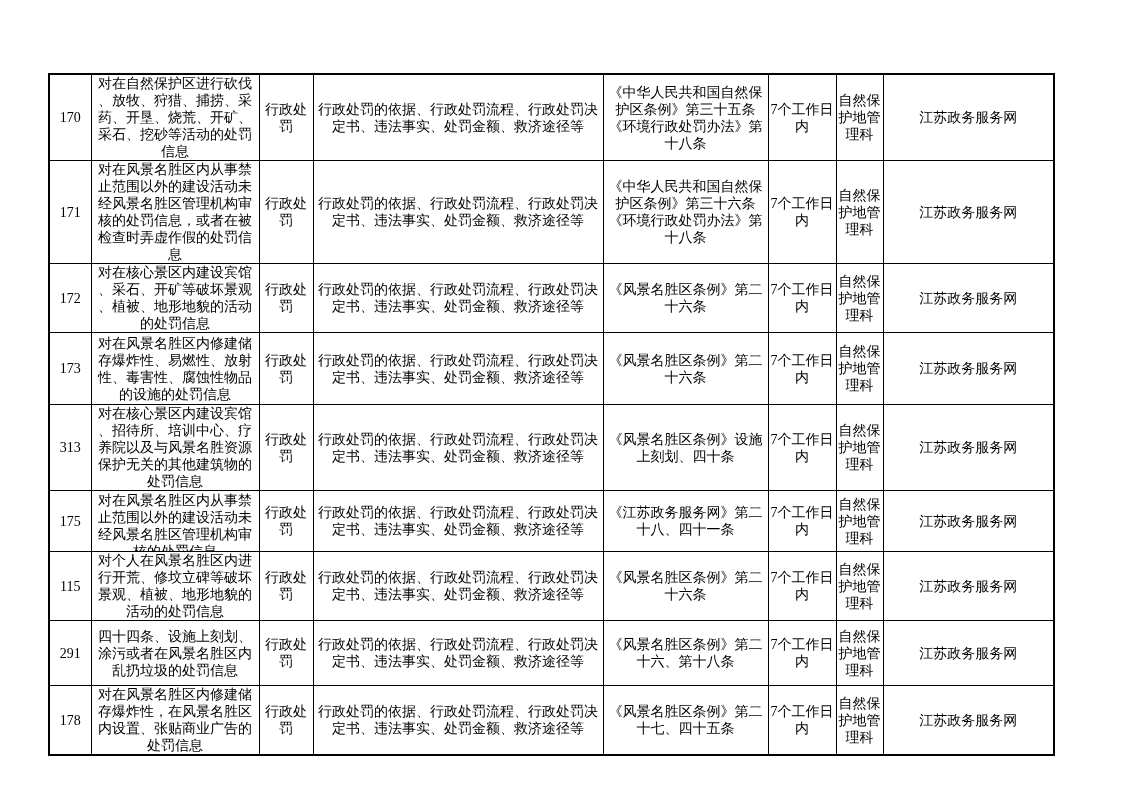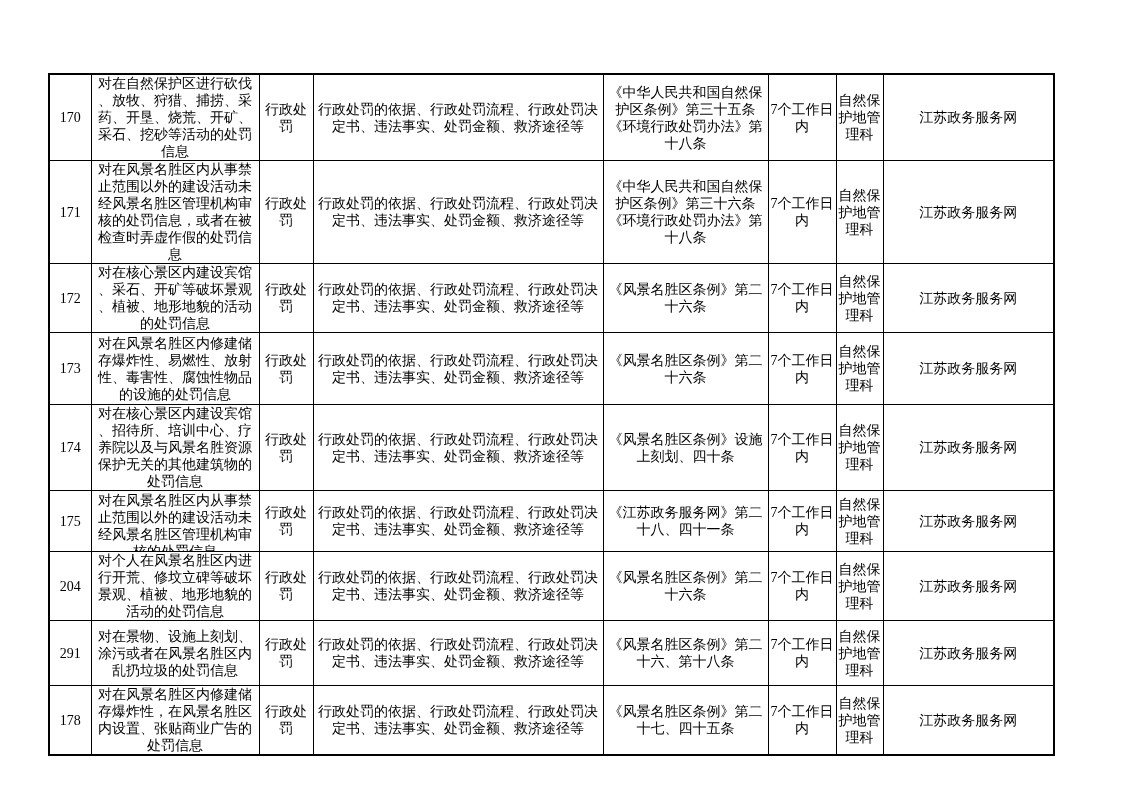--- a/index.html
+++ b/index.html
@@ -114,21 +114,21 @@
         <td>173</td>
         <td>对在风景名胜区内修建储存爆炸性、易燃性、放射性、毒害性、腐蚀性物品的设施的处罚信息</td>
         <td>行政处罚</td>
         <td>行政处罚的依据、行政处罚流程、行政处罚决定书、违法事实、处罚金额、救济途径等</td>
         <td class="basis-cell">《风景名胜区条例》第二十六条</td>
         <td>7个工作日内</td>
         <td>自然保护地管理科</td>
         <td>江苏政务服务网</td>
       </tr>
       <tr class="r4">
-        <td>174</td>
+        <td>313</td>
         <td>对在核心景区内建设宾馆、招待所、培训中心、疗养院以及与风景名胜资源保护无关的其他建筑物的处罚信息</td>
         <td>行政处罚</td>
         <td>行政处罚的依据、行政处罚流程、行政处罚决定书、违法事实、处罚金额、救济途径等</td>
         <td class="basis-cell">《风景名胜区条例》设施上刻划、四十条</td>
         <td>7个工作日内</td>
         <td>自然保护地管理科</td>
         <td>江苏政务服务网</td>
       </tr>
       <tr class="r5">
         <td>175</td>
@@ -136,32 +136,32 @@
           <div class="clip">对在风景名胜区内从事禁止范围以外的建设活动未经风景名胜区管理机构审核的处罚信息</div>
         </td>
         <td>行政处罚</td>
         <td>行政处罚的依据、行政处罚流程、行政处罚决定书、违法事实、处罚金额、救济途径等</td>
         <td class="basis-cell">《江苏政务服务网》第二十八、四十一条</td>
         <td>7个工作日内</td>
         <td>自然保护地管理科</td>
         <td>江苏政务服务网</td>
       </tr>
       <tr class="r6">
-        <td>204</td>
+        <td>115</td>
         <td>对个人在风景名胜区内进行开荒、修坟立碑等破坏景观、植被、地形地貌的活动的处罚信息</td>
         <td>行政处罚</td>
         <td>行政处罚的依据、行政处罚流程、行政处罚决定书、违法事实、处罚金额、救济途径等</td>
         <td class="basis-cell">《风景名胜区条例》第二十六条</td>
         <td>7个工作日内</td>
         <td>自然保护地管理科</td>
         <td>江苏政务服务网</td>
       </tr>
       <tr class="r7">
         <td>291</td>
-        <td>对在景物、设施上刻划、涂污或者在风景名胜区内乱扔垃圾的处罚信息</td>
+        <td>四十四条、设施上刻划、涂污或者在风景名胜区内乱扔垃圾的处罚信息</td>
         <td>行政处罚</td>
         <td>行政处罚的依据、行政处罚流程、行政处罚决定书、违法事实、处罚金额、救济途径等</td>
         <td class="basis-cell">《风景名胜区条例》第二十六、第十八条</td>
         <td>7个工作日内</td>
         <td>自然保护地管理科</td>
         <td>江苏政务服务网</td>
       </tr>
       <tr class="r8">
         <td>178</td>
         <td>对在风景名胜区内修建储存爆炸性，在风景名胜区内设置、张贴商业广告的处罚信息</td>

